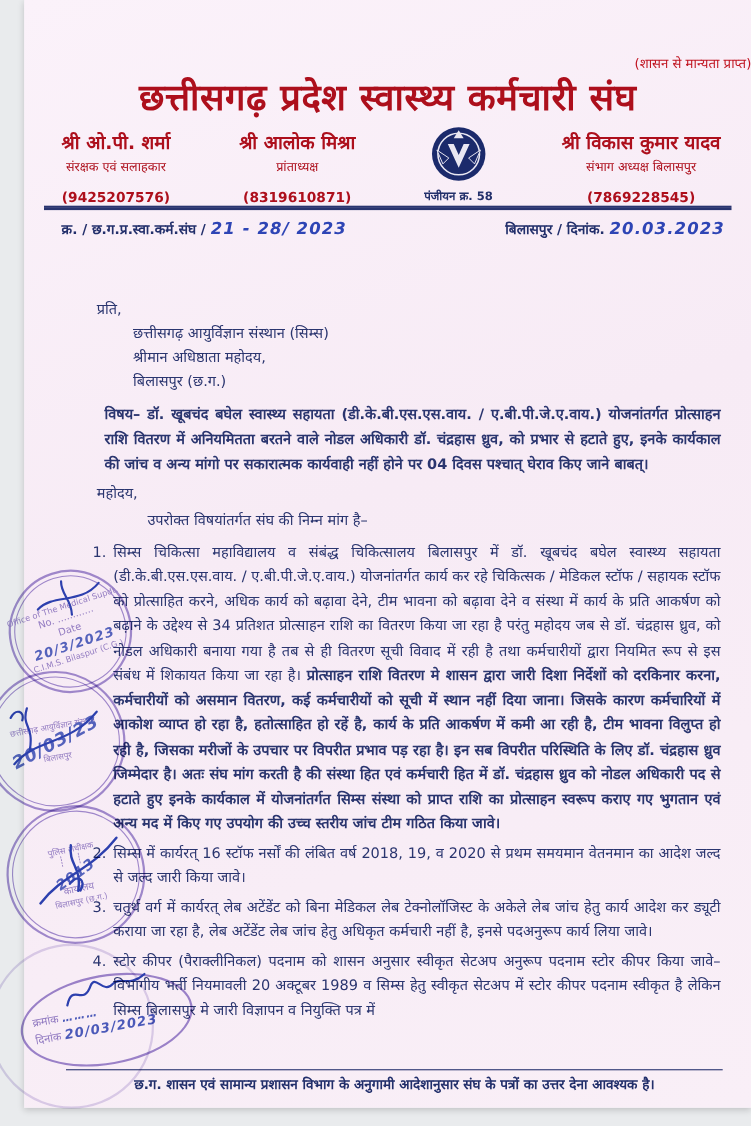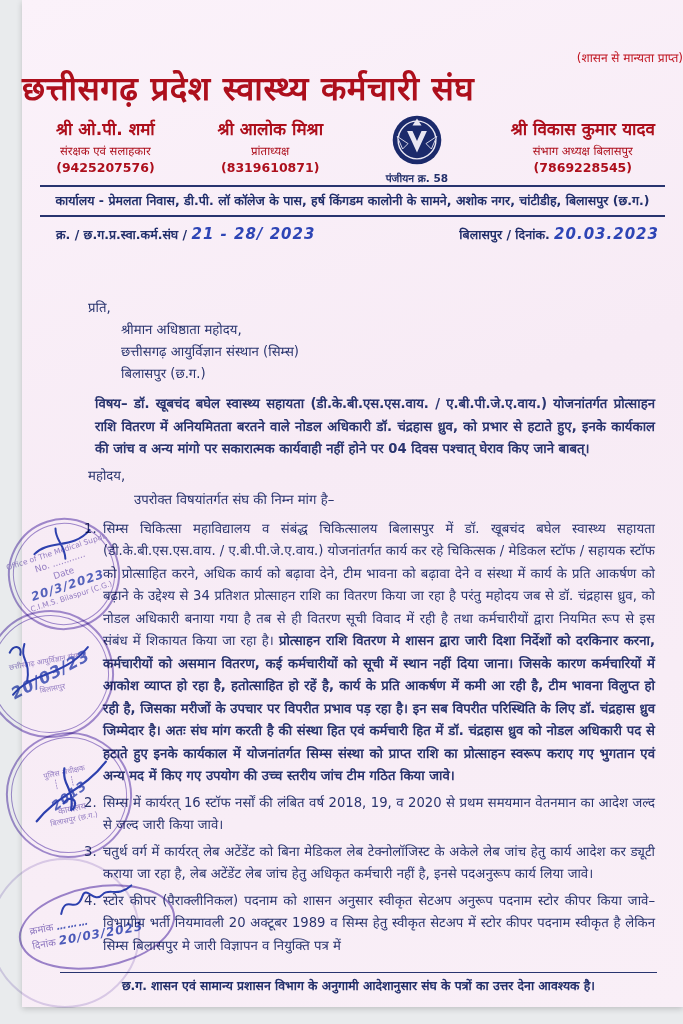--- a/index.html
+++ b/index.html
@@ -11,31 +11,31 @@
     overflow:hidden;
   }
   .paper {
     position:absolute; left:22px; top:0; width:661px; height:1007px;
     background:linear-gradient(160deg,#fbf2fa 0%,#f7ebf5 45%,#f9eff7 100%);
     box-shadow:0 2px 6px rgba(0,0,0,.18);
   }
   
   .tagline { padding-top:49px; text-align:right; color:#c01420; font-size:12px; }
   .org-title {
-    color:#ad0f1c; font-weight:bold;
+    text-align:center; color:#ad0f1c; font-weight:bold;
     font-size:33px; line-height:1.25; letter-spacing:.5px; margin-top:2px;
   }
   .officials {
     display:flex; justify-content:space-between; align-items:flex-start;
     padding:8px 28px 0 34px;
   }
   .official { text-align:center; color:#ad0f1c; }
   .official .name { font-size:17px; font-weight:bold; white-space:nowrap; }
   .official .role { font-size:11.5px; margin-top:3px; }
-  .official .phone { font-size:12.5px; font-weight:bold; margin-top:2px; }
+  .official .phone { font-size:12.5px; font-weight:bold; margin-top:14px; }
   .logo-block { text-align:center; margin-top:-4px; }
   .logo-block svg { display:block; margin:0 auto; }
   .logo-caption { font-size:10.5px; color:#23306b; margin-top:4px; font-weight:bold; }
   .rule { border-top:2px solid #28346f; margin:0 18px; }
   .office-line {
     text-align:center; color:#222f6b; font-weight:bold;
     font-size:12.5px; padding:5px 10px 6px;
   }
   .ref-row {
     display:flex; justify-content:space-between; align-items:flex-start;
@@ -119,39 +119,38 @@
       <div class="logo-caption">पंजीयन क्र. 58</div>
     </div>
     <div class="official">
       <div class="name">श्री विकास कुमार यादव</div>
       <div class="role">संभाग अध्यक्ष बिलासपुर</div>
       <div class="phone">(7869228545)</div>
     </div>
   </div>
 
   <div class="rule"></div>
-  <div class="office-line">कार्यालय - प्रेमलता निवास, डी.पी. लॉ कॉलेज के पास, हर्ष किंगडम कालोनी के सामने, अशोक नगर, चांटीडीह, बिलासपुर (छ.ग.)</div>
   <div class="rule"></div>
 
   <div class="ref-row">
     <div>
       <span>क्र. / छ.ग.प्र.स्वा.कर्म.संघ /</span>
       <span class="hw hw-big">21 - 28/ 2023</span>
     </div>
     <div>
       <span>बिलासपुर / दिनांक.</span>
       <span class="hw hw-big">20.03.2023</span>
     </div>
   </div>
 
   <div class="content">
     <div class="recipient">
       <div>प्रति,</div>
+      <div class="r-line">छत्तीसगढ़ आयुर्विज्ञान संस्थान (सिम्स)</div>
       <div class="r-line">श्रीमान अधिष्ठाता महोदय,</div>
-      <div class="r-line">छत्तीसगढ़ आयुर्विज्ञान संस्थान (सिम्स)</div>
       <div class="r-line">बिलासपुर (छ.ग.)</div>
     </div>
 
     <p class="subject">
       <span>विषय–</span>
       <span>डॉ. खूबचंद बघेल स्वास्थ्य सहायता (डी.के.बी.एस.एस.वाय. / ए.बी.पी.जे.ए.वाय.) योजनांतर्गत प्रोत्साहन राशि वितरण में अनियमितता बरतने वाले नोडल अधिकारी डॉ. चंद्रहास ध्रुव, को प्रभार से हटाते हुए, इनके कार्यकाल की जांच व अन्य मांगो पर सकारात्मक कार्यवाही नहीं होने पर 04 दिवस पश्चात् घेराव किए जाने बाबत्।</span>
     </p>
 
     <div class="salutation">महोदय,</div>
     <div class="intro">उपरोक्त विषयांतर्गत संघ की निम्न मांग है–</div>

